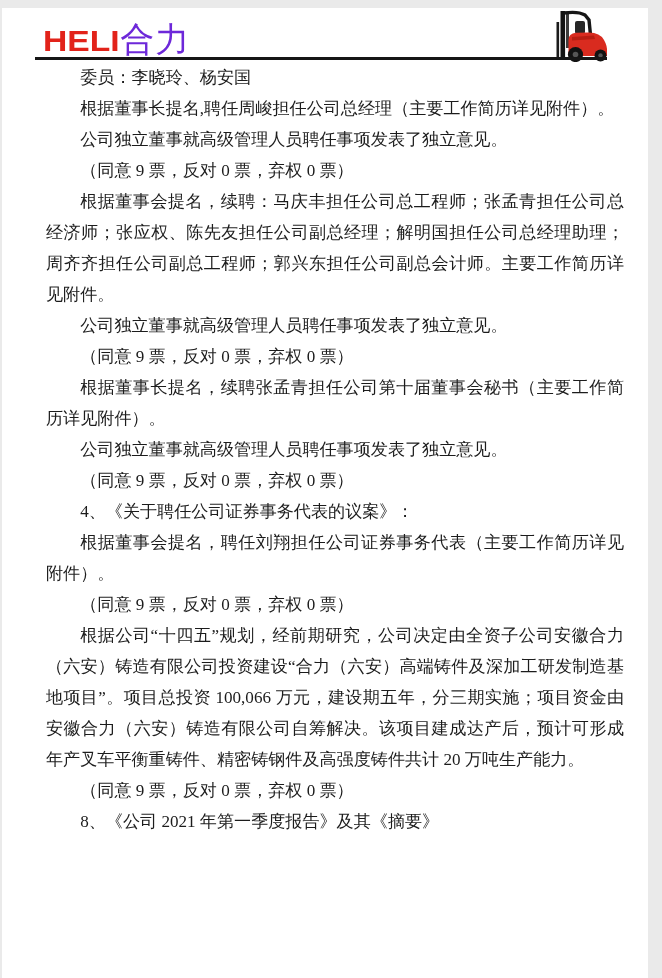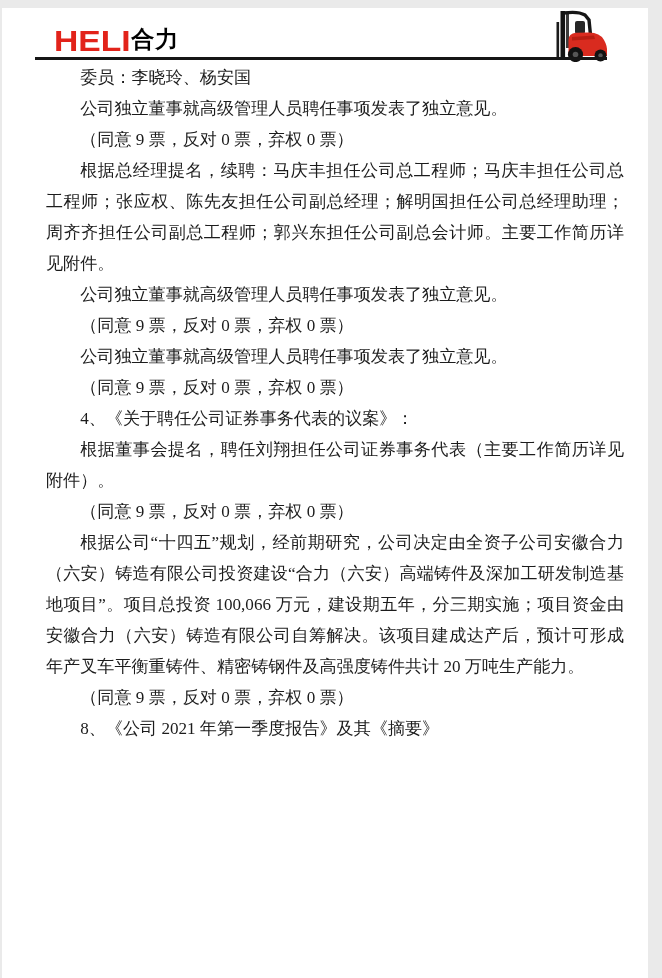--- a/index.html
+++ b/index.html
@@ -15,42 +15,42 @@
     left: 2px; top: 8px;
     width: 646px; height: 970px;
     background: #ffffff;
   }
   .header {
     position: relative;
     height: 52px;
   }
   .logo {
     position: absolute;
-    left: 52px; top: 18px;
+    left: 41px; top: 18px;
     display: flex;
     align-items: center;
     gap: 2px;
     white-space: nowrap;
   }
   .logo-latin {
     font-family: "Liberation Sans", "DejaVu Sans", sans-serif;
     font-weight: bold;
     font-size: 33px;
     line-height: 26px;
     letter-spacing: 0px;
     color: #e2231a;
     transform: scale(1.02, 0.88);
     transform-origin: left bottom;
   }
   .logo-cjk {
     font-family: "Liberation Sans", "DejaVu Sans", sans-serif;
-    font-weight: bold;
-    font-size: 23px;
+    font-weight: normal;
+    font-size: 34px;
     line-height: 27px;
-    color: #000000;
+    color: #6d28d9;
     letter-spacing: 1px;
   }
   .header-rule {
     position: absolute;
     left: 33px; top: 49px;
     width: 572px; height: 3px;
     background: #161616;
   }
   .forklift {
     position: absolute;
@@ -100,25 +100,27 @@
       <circle cx="33.5" cy="44.5" r="2.8" fill="#565656"></circle>
       <circle cx="58.5" cy="45.5" r="6" fill="#121212"></circle>
       <circle cx="58.5" cy="45.5" r="2.2" fill="#565656"></circle>
     </svg>
 
     <div class="header-rule"></div>
   </header>
 
   <main class="doc-body">
       <p class="para">委员：李晓玲、杨安国</p>
+      <p class="para">根据董事长提名,聘任周峻担任公司总经理（主要工作简历详见附件）。</p>
       <p class="para">公司独立董事就高级管理人员聘任事项发表了独立意见。</p>
       <p class="para">（同意 9 票，反对 0 票，弃权 0 票）</p>
-      <p class="para">根据总经理提名，续聘：马庆丰担任公司总工程师；马庆丰担任公司总工程师；张应权、陈先友担任公司副总经理；解明国担任公司总经理助理；周齐齐担任公司副总工程师；郭兴东担任公司副总会计师。主要工作简历详见附件。</p>
+      <p class="para">根据董事会提名，续聘：马庆丰担任公司总工程师；张孟青担任公司总经济师；张应权、陈先友担任公司副总经理；解明国担任公司总经理助理；周齐齐担任公司副总工程师；郭兴东担任公司副总会计师。主要工作简历详见附件。</p>
       <p class="para">公司独立董事就高级管理人员聘任事项发表了独立意见。</p>
       <p class="para">（同意 9 票，反对 0 票，弃权 0 票）</p>
+      <p class="para">根据董事长提名，续聘张孟青担任公司第十届董事会秘书（主要工作简历详见附件）。</p>
       <p class="para">公司独立董事就高级管理人员聘任事项发表了独立意见。</p>
       <p class="para">（同意 9 票，反对 0 票，弃权 0 票）</p>
       <p class="para">4、《关于聘任公司证券事务代表的议案》：</p>
       <p class="para">根据董事会提名，聘任刘翔担任公司证券事务代表（主要工作简历详见附件）。</p>
       <p class="para">（同意 9 票，反对 0 票，弃权 0 票）</p>
       <p class="para">根据公司“十四五”规划，经前期研究，公司决定由全资子公司安徽合力（六安）铸造有限公司投资建设“合力（六安）高端铸件及深加工研发制造基地项目”。项目总投资 100,066 万元，建设期五年，分三期实施；项目资金由安徽合力（六安）铸造有限公司自筹解决。该项目建成达产后，预计可形成年产叉车平衡重铸件、精密铸钢件及高强度铸件共计 20 万吨生产能力。</p>
       <p class="para">（同意 9 票，反对 0 票，弃权 0 票）</p>
       <p class="para">8、《公司 2021 年第一季度报告》及其《摘要》</p>
     </main>
 

